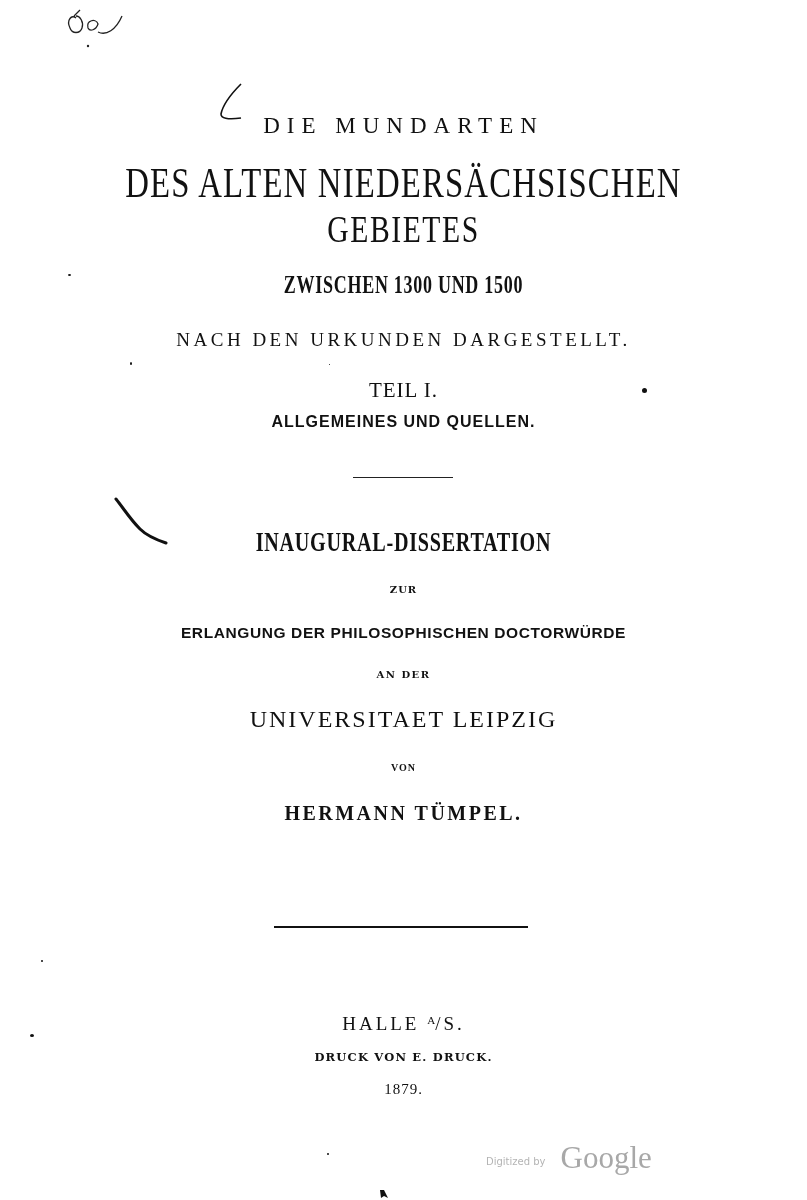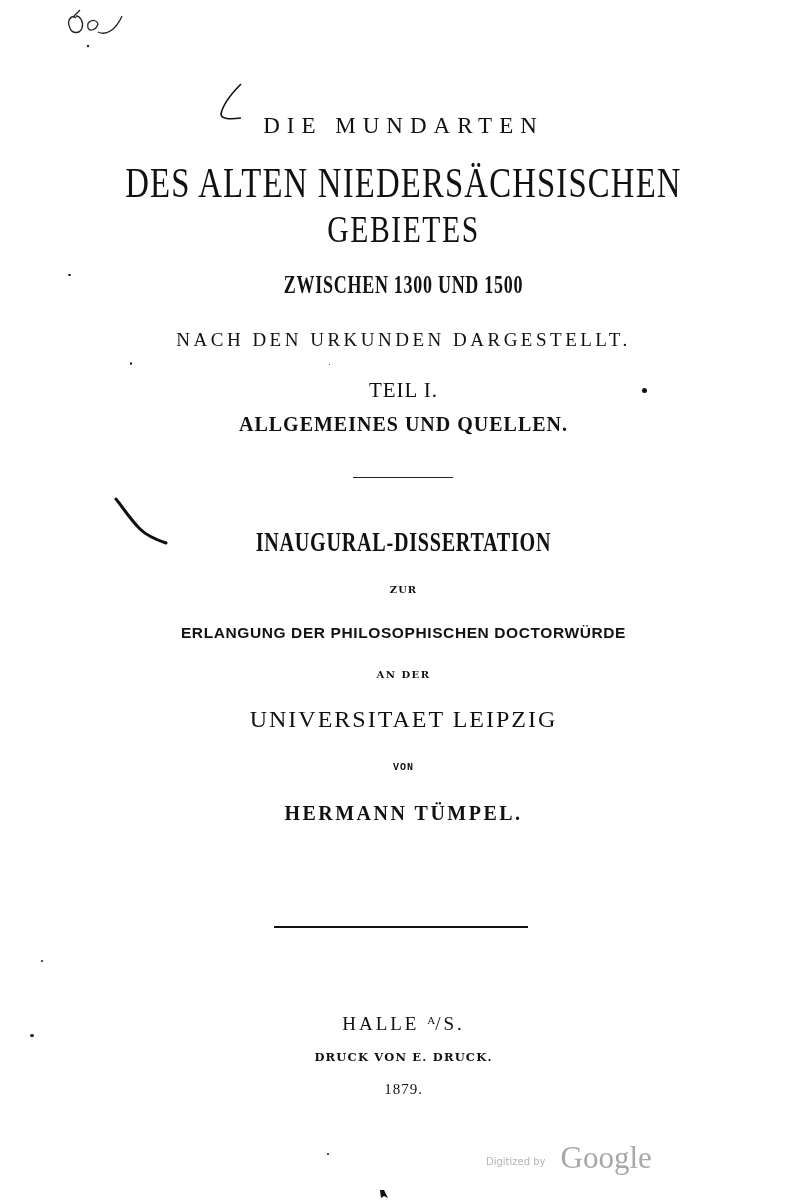--- a/index.html
+++ b/index.html
@@ -63,23 +63,23 @@
       letter-spacing: 3.5px;
     }
     .teil {
       top: 380px;
       font-family: "Liberation Serif", serif;
       font-size: 21px;
       letter-spacing: 1px;
     }
     .allgemeines {
       top: 414px;
-      font-family: Liberation Serif, serif;
-      font-weight: bold;
-      font-size: 20px;
+      font-family: Liberation Sans, sans-serif;
+      font-weight: bold;
+      font-size: 16px;
       letter-spacing: 1px;
     }
     .rule-short {
       position: absolute;
       top: 477px;
       left: 353px;
       width: 100px;
       height: 1px;
       background: #222;
     }
@@ -115,21 +115,21 @@
     }
     .universitaet {
       top: 707px;
       font-family: "Liberation Serif", serif;
       font-size: 24px;
       letter-spacing: 2px;
       text-align: center;
     }
     .von {
       top: 763px;
-      font-family: Liberation Mono, monospace;
+      font-family: Liberation Serif, serif;
       font-weight: bold;
       font-size: 10px;
       letter-spacing: 1px;
     }
     .author {
       top: 803px;
       font-family: "Liberation Serif", serif;
       font-weight: bold;
       font-size: 20px;
       letter-spacing: 2.5px;

